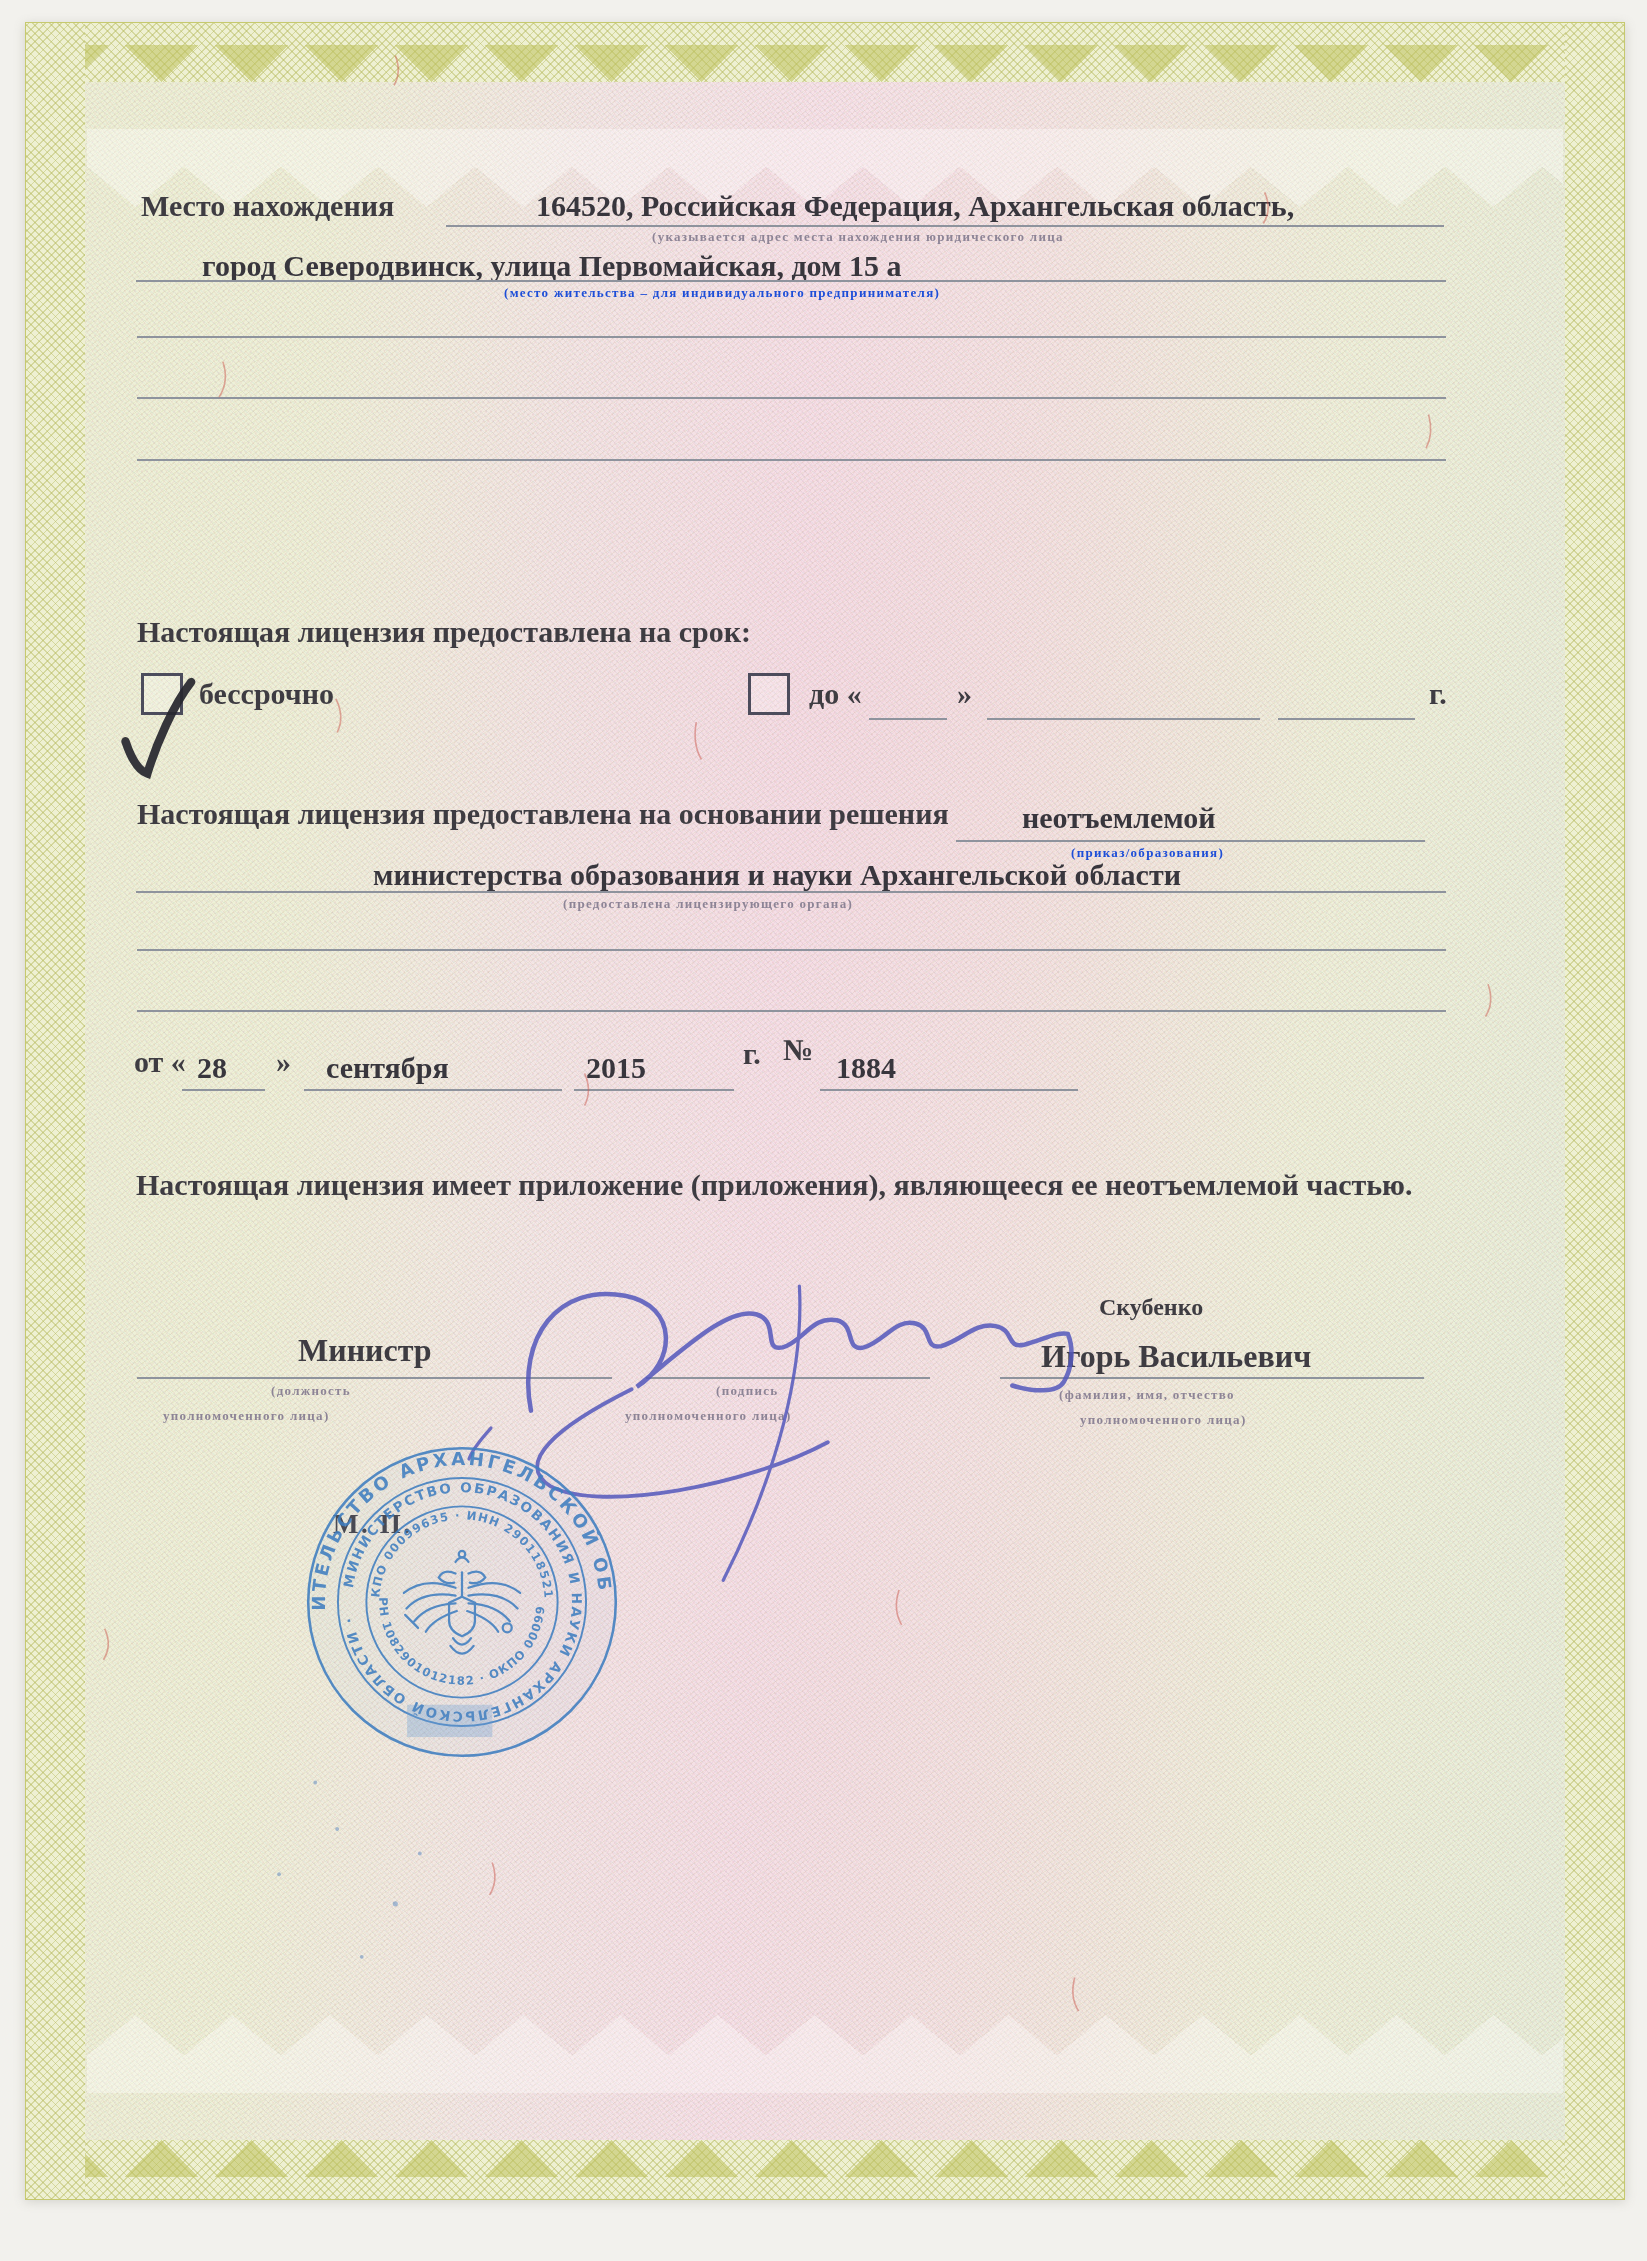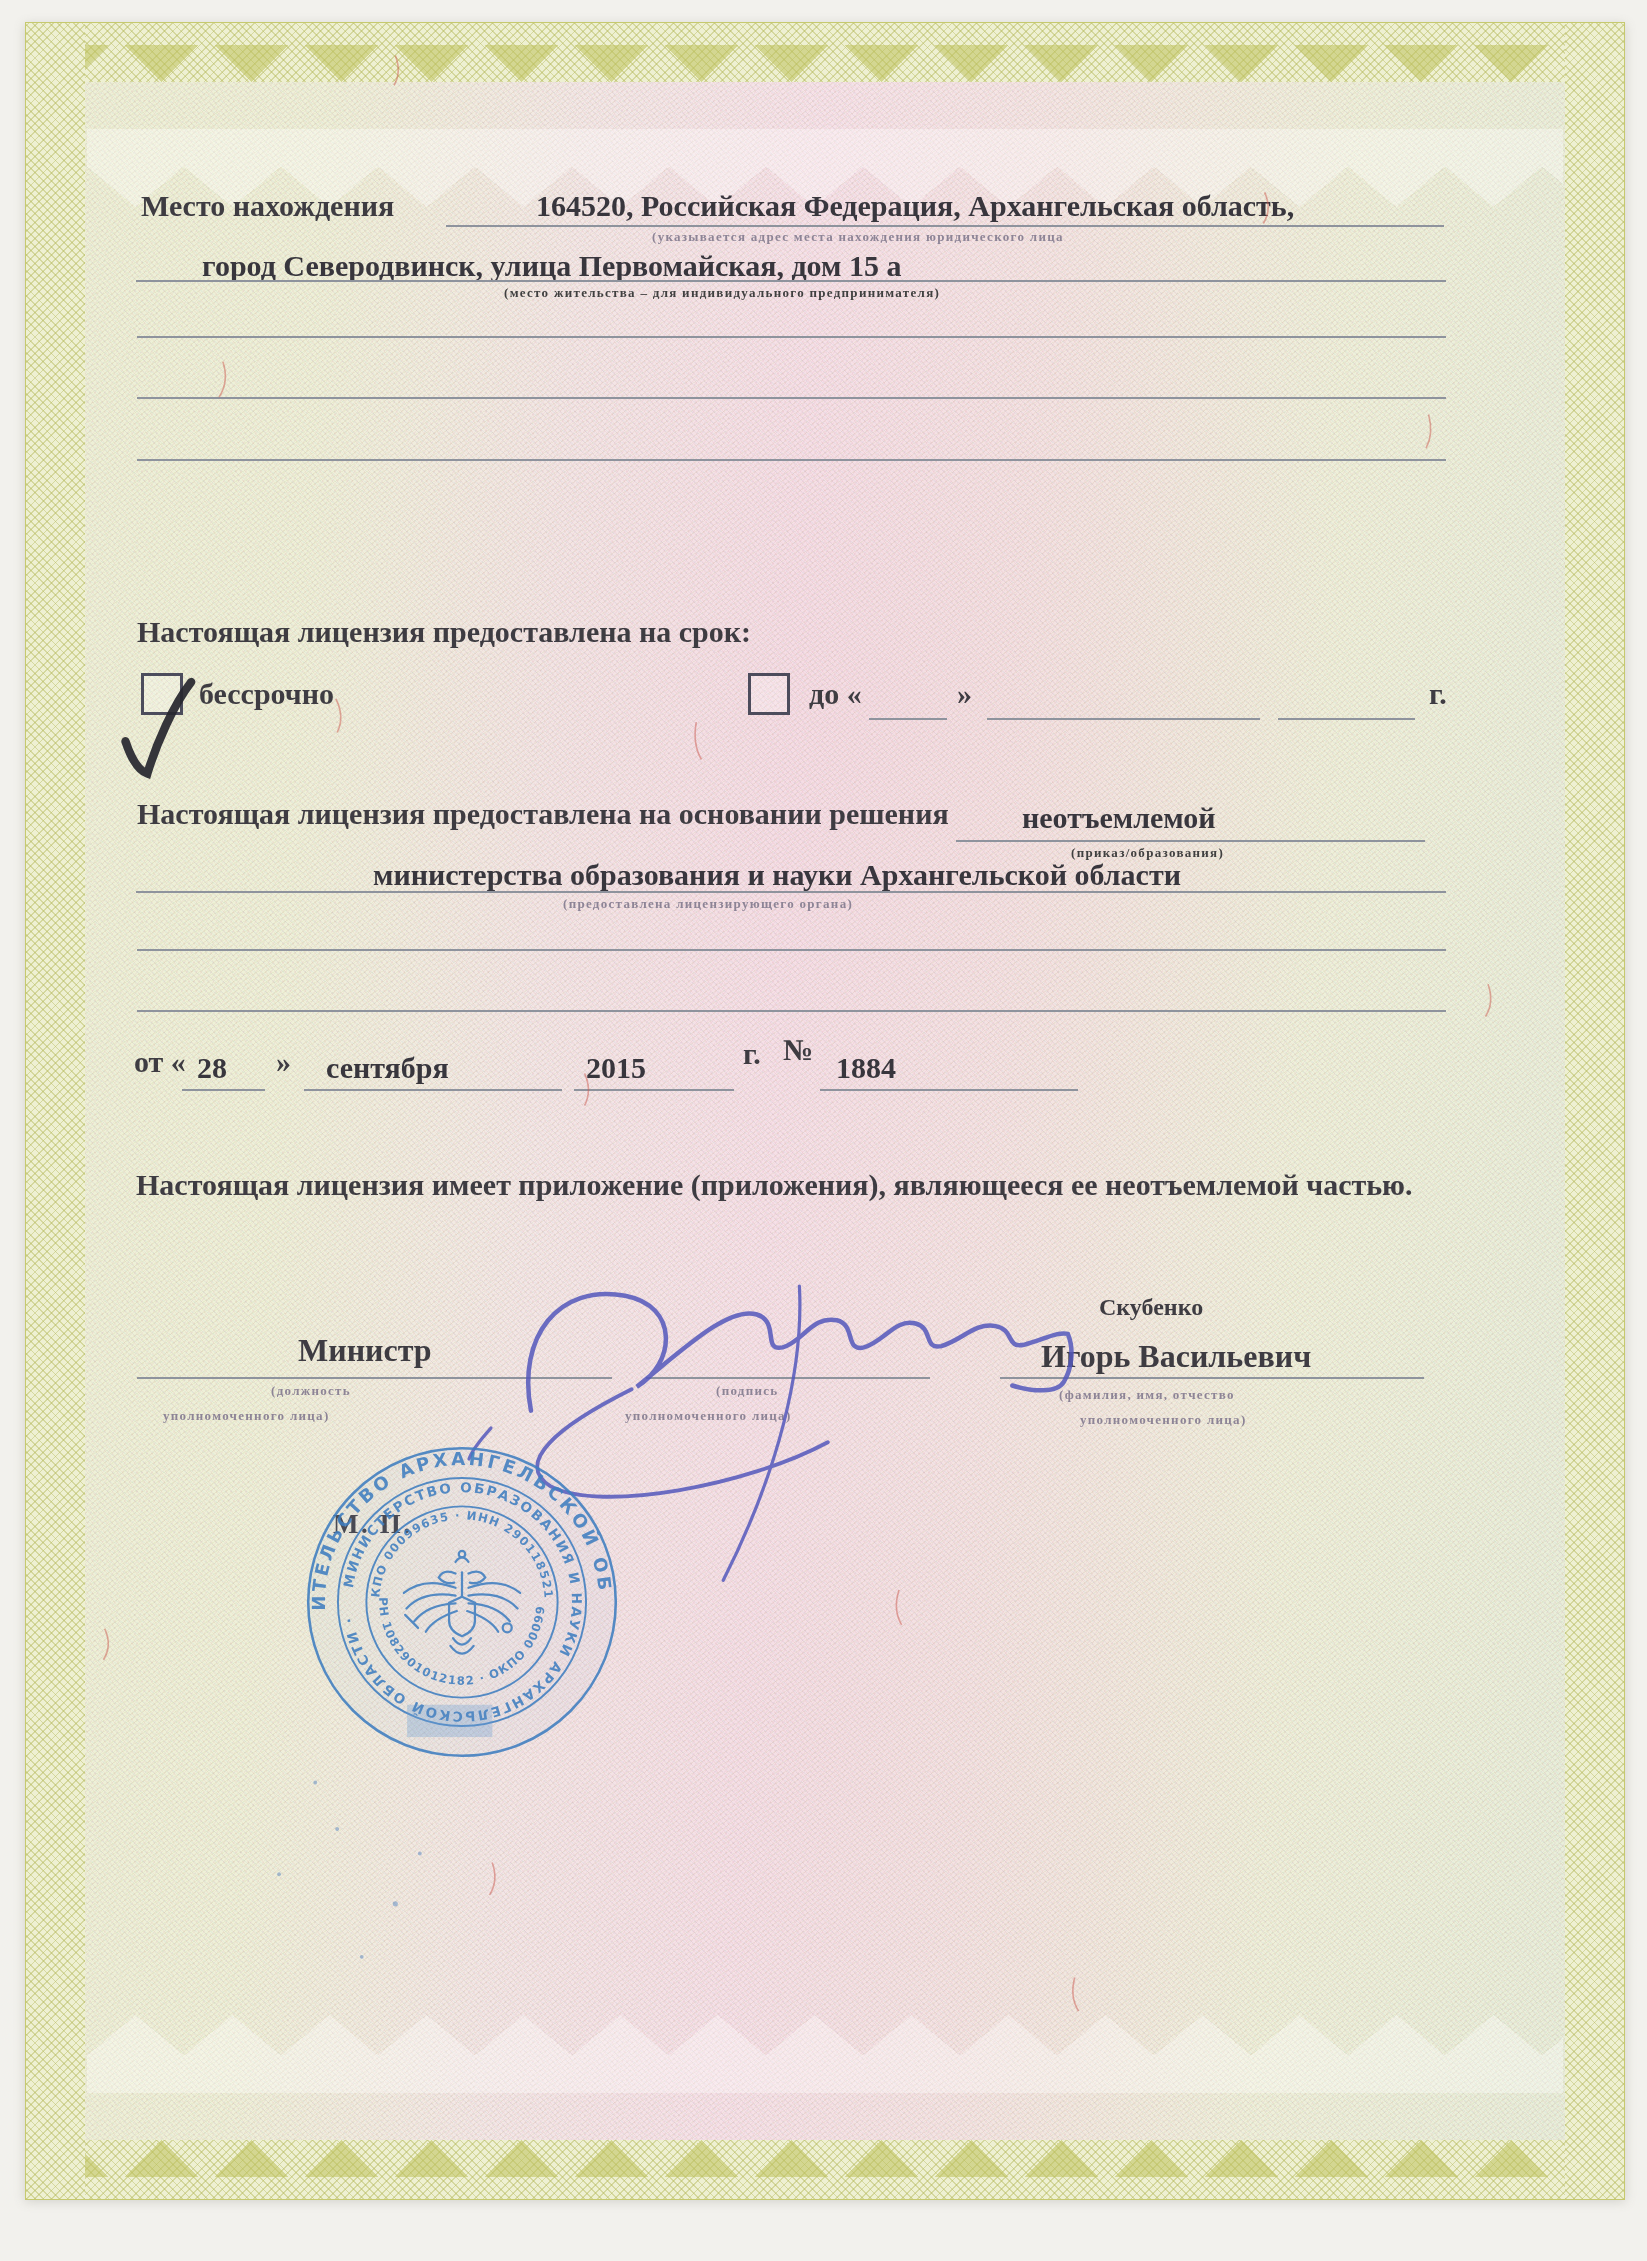--- a/index.html
+++ b/index.html
@@ -60,21 +60,21 @@
     background:
       conic-gradient(from -50deg at 50% 100%, rgba(255,255,255,.65) 100deg, transparent 0) left bottom/97px 78px repeat-x;}
   .wm-top{top:61px;}
   .wm-bot{bottom:61px;transform:scaleY(-1);}
   
   .t{position:absolute;color:#3e3c42;font-weight:bold;white-space:nowrap;}
   .main{font-size:30px;}
   .value{font-size:30px;color:#38363d;font-family:Liberation Serif, serif;}
   .hint{position:absolute;color:#8d8496;font-weight:bold;font-size:13px;
         letter-spacing:1.3px;white-space:nowrap;text-align:right;}
-  .hint.pinkish{color:#404040;}
+  .hint.pinkish{color:#1d4ed8;}
   .rule{position:absolute;height:1.9px;background:#8e939d;}
   .cb{position:absolute;width:36px;height:36px;border:3.2px solid #4c4c5c;
       background:rgba(255,255,255,.22);}
   .mp{font-size:27px;letter-spacing:2.6px;color:#47454c;}
   svg{position:absolute;overflow:visible;}
   .stamp-text{fill:#3f7ec0;font-family:"DejaVu Sans","Liberation Sans",sans-serif;font-weight:bold;}
 </style>
 </head>
 <body>
 

